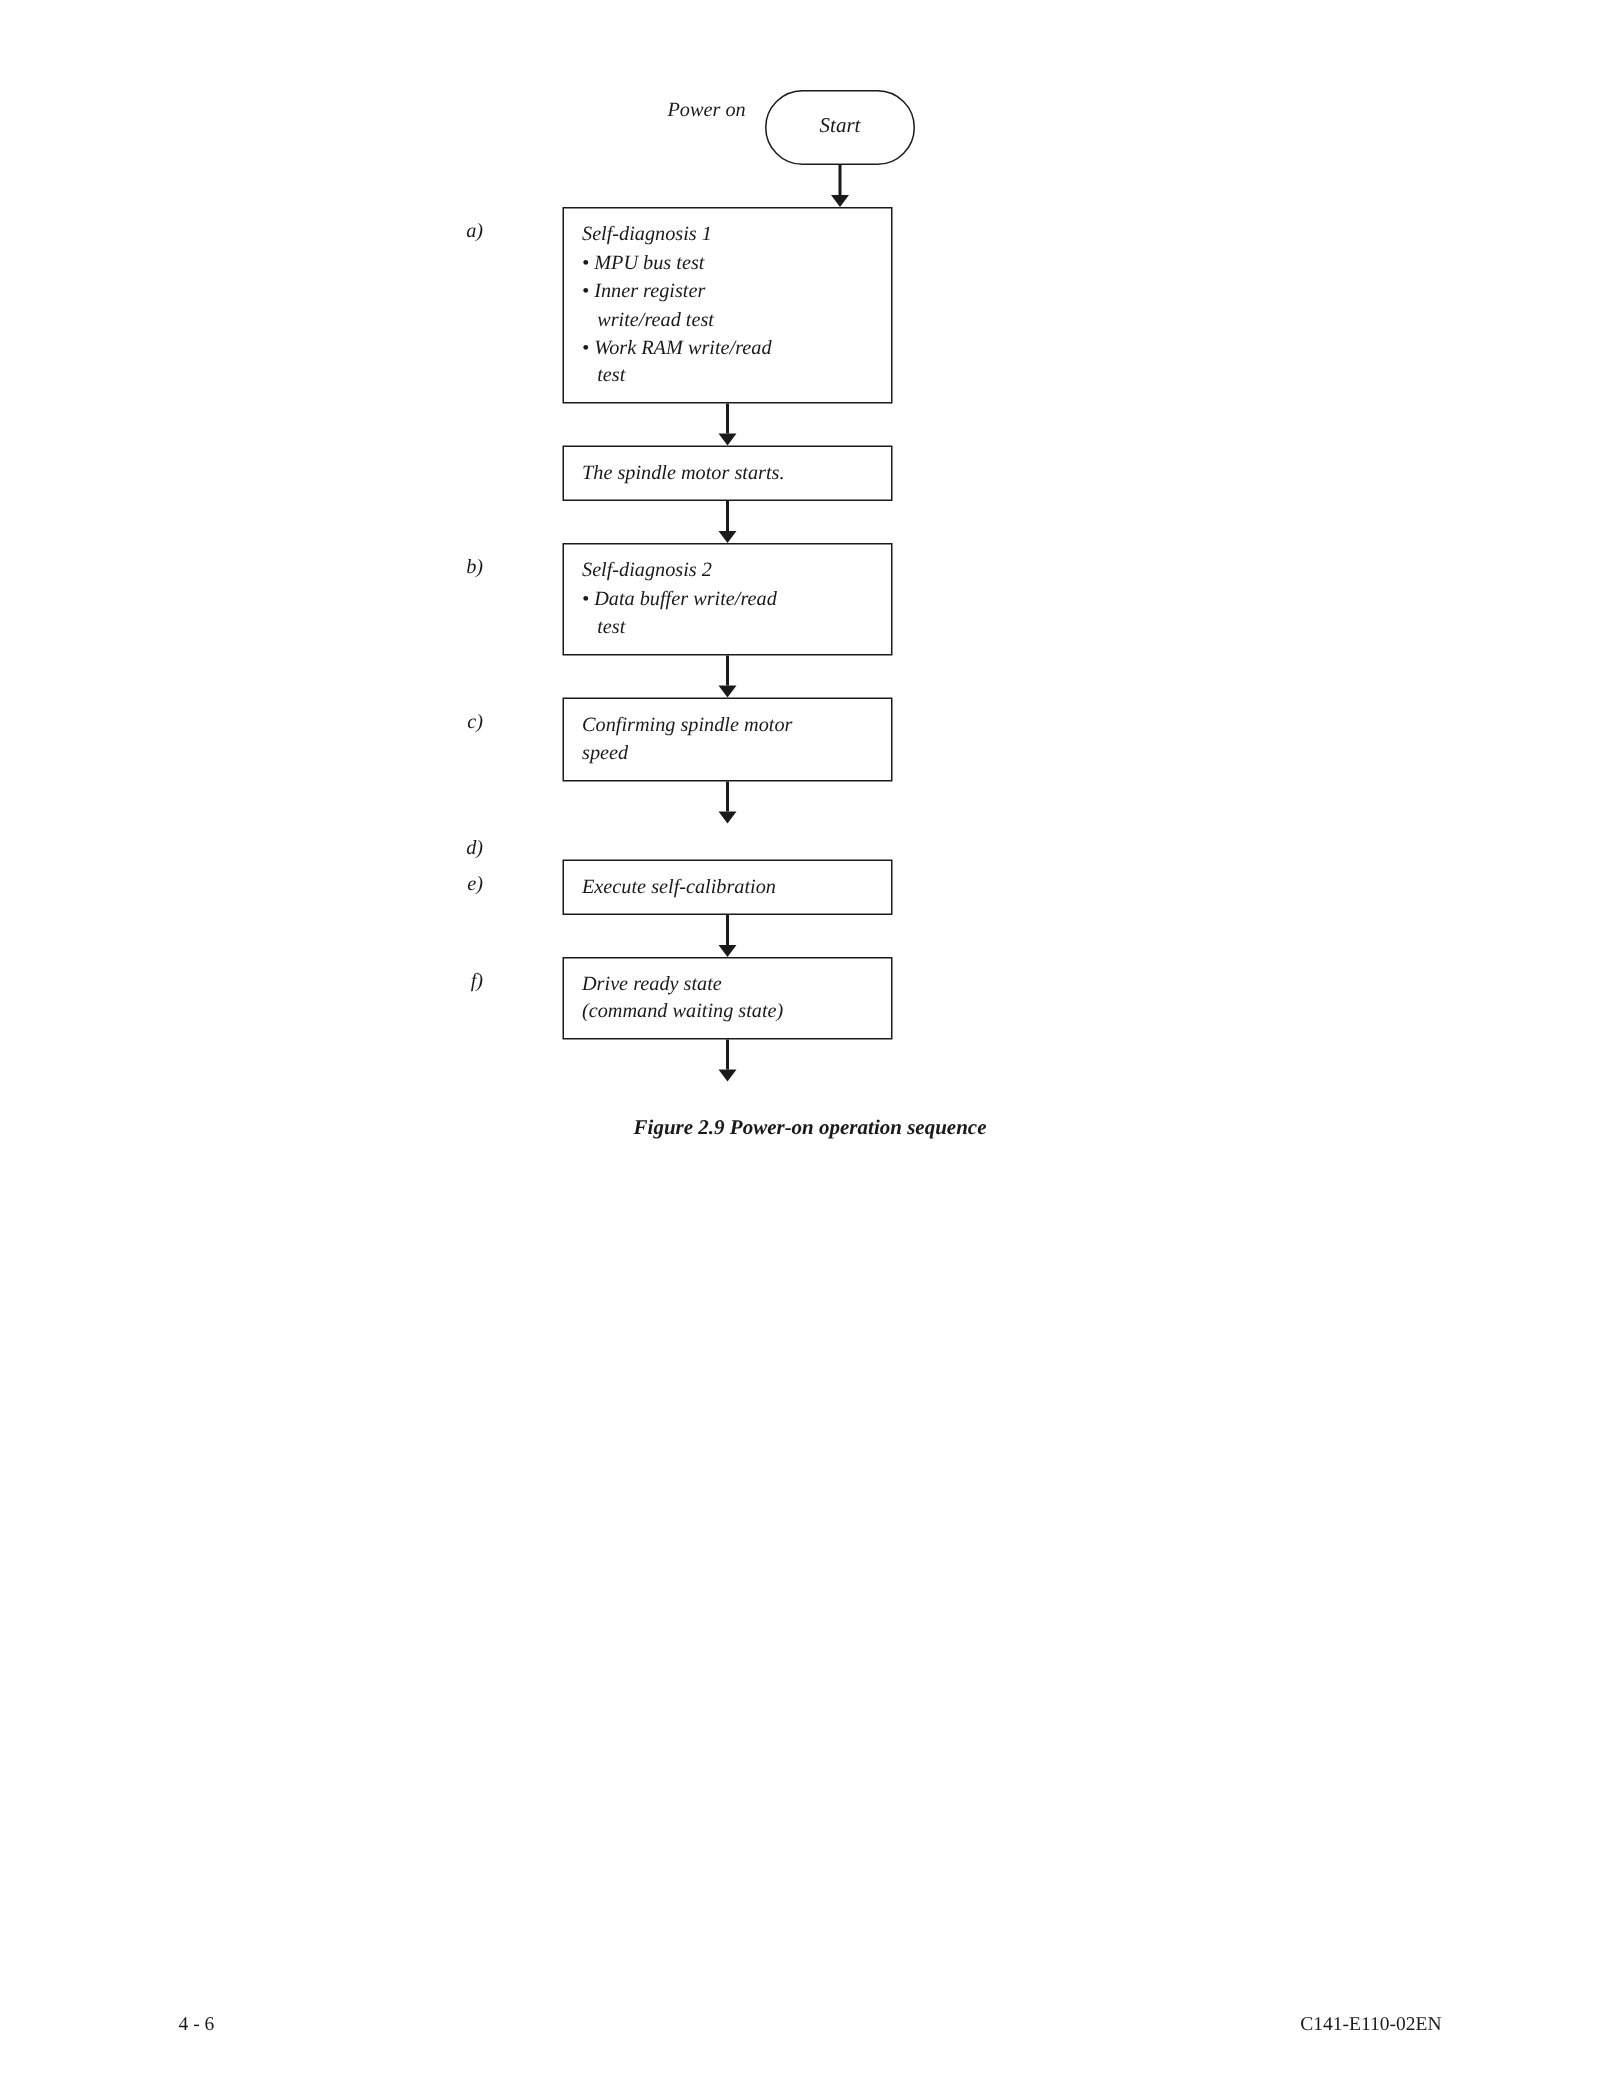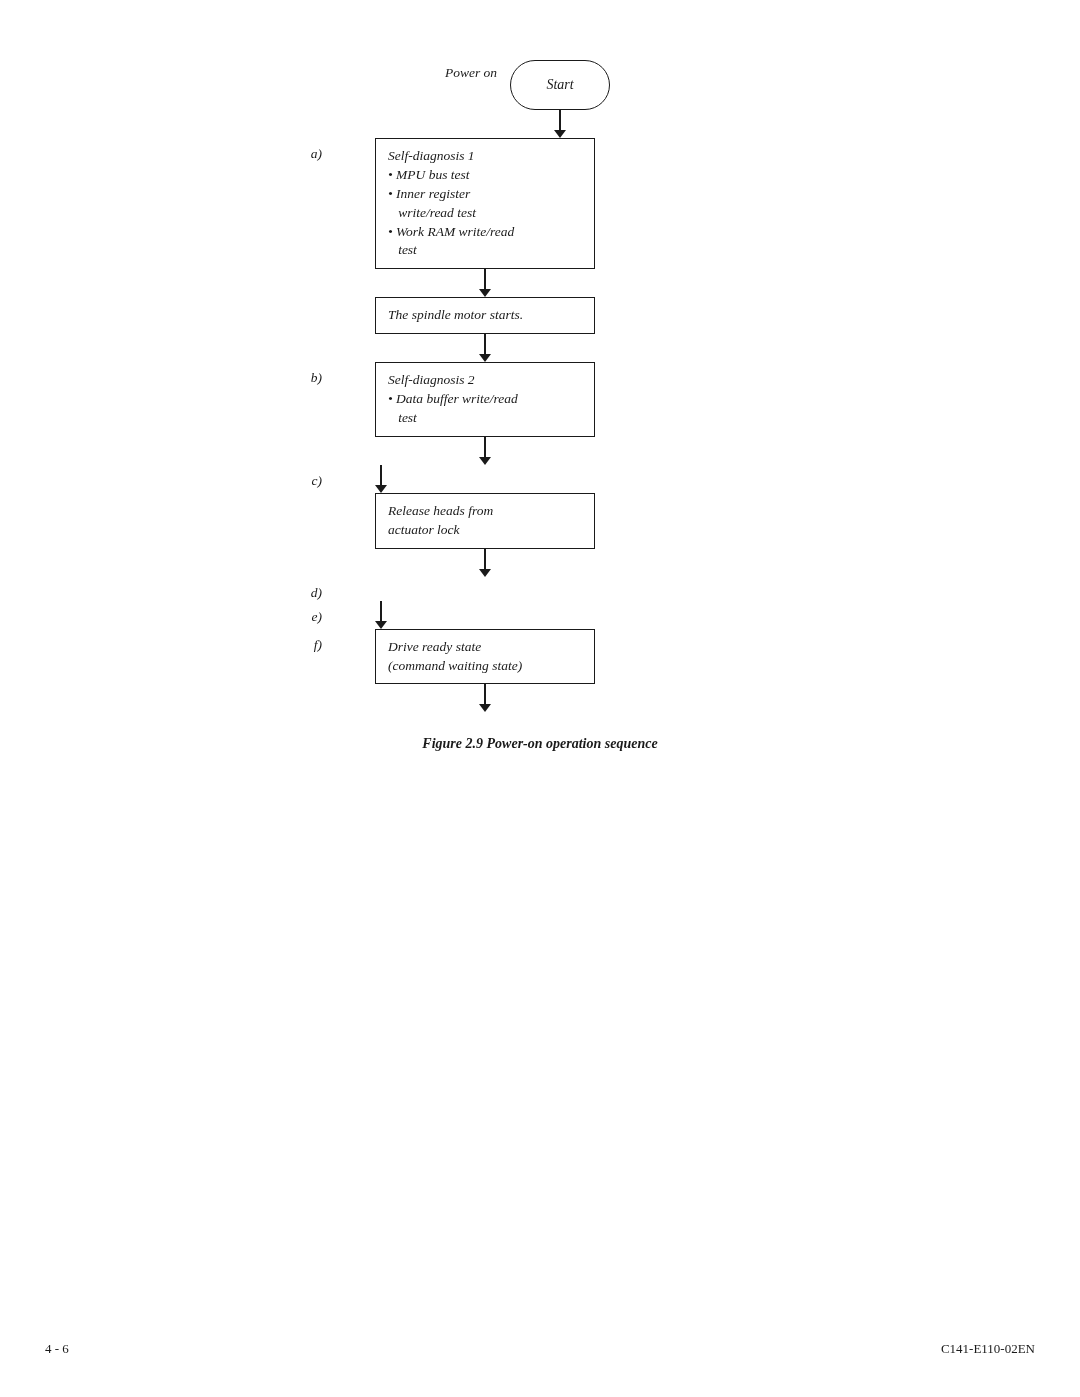--- a/index.html
+++ b/index.html
@@ -143,21 +143,21 @@
       text-align: center;
     }
 
     .page-footer {
       position: absolute;
       bottom: 40px;
       left: 0;
       right: 0;
       display: flex;
       justify-content: space-between;
-      padding: 0 45px;
+      padding: 0 119px;
       font-size: 13px;
     }
   </style>
 </head>
 <body>
 
 <div class="page-content">
 
   <div class="flowchart-container">
 
@@ -214,47 +214,39 @@
         <div class="arrow-down">
           <div class="arrow-line"></div>
           <div class="arrow-head"></div>
         </div>
       </div>
     </div>
 
     <div class="flow-row">
       <div class="step-label">c)</div>
       <div class="box-wrapper">
-        <div class="arrow-down">
-          <div class="arrow-line"></div>
-          <div class="arrow-head"></div>
-        </div>
-      </div>
-    </div>
-
-    <div class="no-label-row">
-      <div class="label-spacer"></div>
-      <div class="box-wrapper">
-        <div class="rect-box">
-          Release heads from<br>actuator lock
-        </div>
-        <div class="arrow-down">
-          <div class="arrow-line"></div>
-          <div class="arrow-head"></div>
-        </div>
-      </div>
-    </div>
+        <div class="rect-box">
+          Confirming spindle motor<br>speed
+        </div>
+        <div class="arrow-down">
+          <div class="arrow-line"></div>
+          <div class="arrow-head"></div>
+        </div>
+      </div>
+    </div>
+
 
     <div class="flow-row">
       <div class="step-label">d)</div>
     </div>
 
     <div class="flow-row">
       <div class="step-label">e)</div>
       <div class="box-wrapper">
+        <div class="rect-box">Execute self-calibration</div>
         <div class="arrow-down">
           <div class="arrow-line"></div>
           <div class="arrow-head"></div>
         </div>
       </div>
     </div>
 
     <div class="flow-row">
       <div class="step-label">f)</div>
       <div class="box-wrapper">

